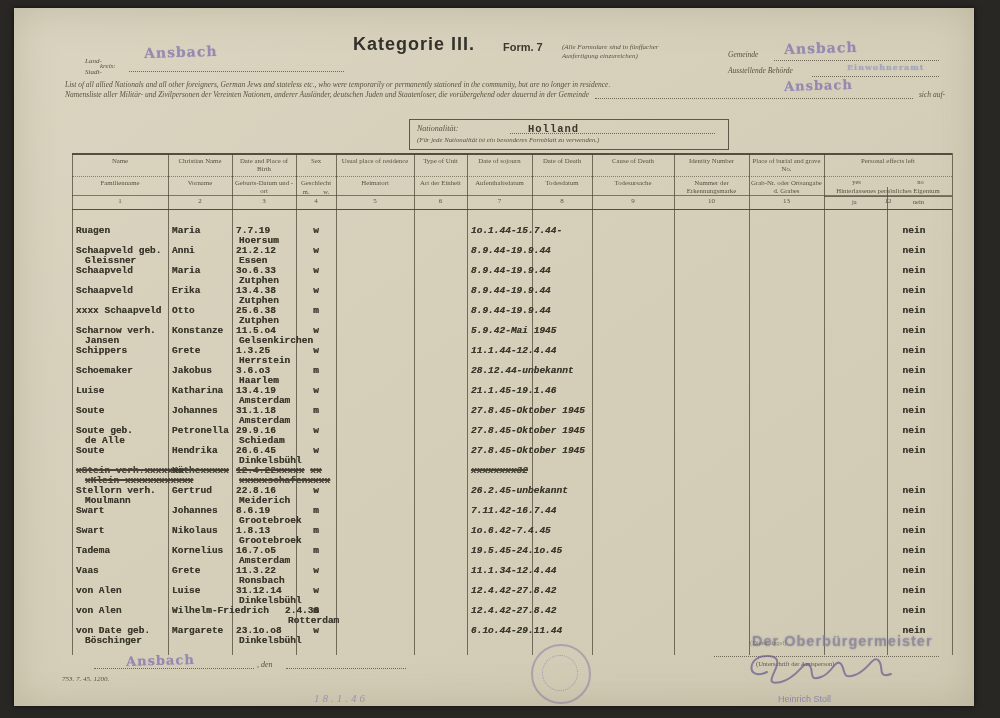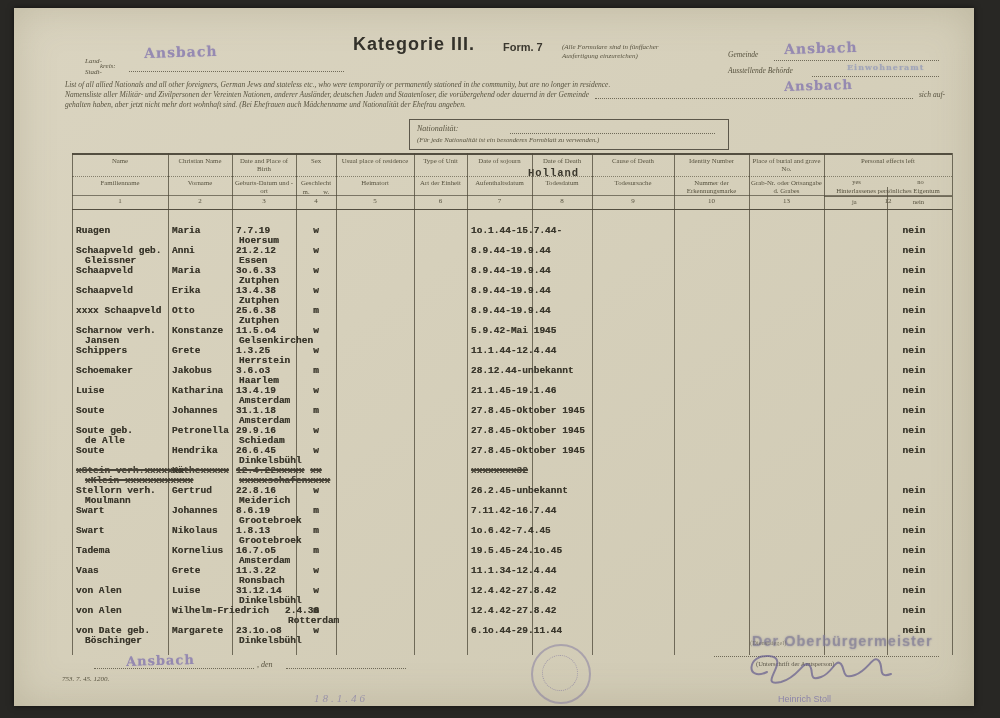--- a/index.html
+++ b/index.html
@@ -38,21 +38,21 @@
   
   .row{position:absolute;left:0;width:880px;height:20px;font-family:"Liberation Mono","DejaVu Sans Mono",monospace;
        font-size:9.5px;line-height:10px;color:#3a372c;font-weight:bold;text-shadow:0 0 .4px rgba(58,55,44,.7);}
   .cell{position:absolute;top:0;white-space:nowrap;}
   .c-name{left:4px;}
   .c-name .l2{padding-left:9px;}
   .c-vor{left:100px;}
   .c-birth{left:164px;}
   .c-birth .l2{padding-left:3px;}
   .c-sex{left:224px;width:40px;text-align:center;}
-  .c-soj{left:399px;}
+  .c-soj{left:399px;font-style:italic;}
   .c-eff{left:810px;width:64px;text-align:center;}
   .struck .cell{text-decoration:line-through;text-decoration-thickness:1.5px;opacity:.9;}
   
   #seal{left:517px;top:636px;width:56px;height:56px;border-radius:50%;
         border:2px solid rgba(104,93,154,.5);opacity:.75;}
   #seal .inner{position:absolute;left:9px;top:9px;width:34px;height:34px;border-radius:50%;
         border:1px dotted rgba(104,93,154,.6);}
   #mayor-stamp{left:738px;top:625px;font-family:"Liberation Sans",sans-serif;font-weight:bold;
         font-size:14.5px;color:rgba(128,123,150,.55);letter-spacing:1px;text-shadow:0 0 2px rgba(128,123,150,.7);}
   #hand-date{font-family:"Liberation Serif",serif;font-style:italic;color:#8e87a8;opacity:.8;
@@ -82,26 +82,25 @@
   <div class="abs printed small" style="left:714px;top:58px;">Ausstellende Behörde</div>
   <div class="abs dots" style="left:798px;top:68px;width:127px;"></div>
   <div class="abs stamp-blue" style="left:833px;top:54px;font-size:8px;">Einwohneramt</div>
 
   <div class="abs printed small" style="left:51px;top:72px;width:880px;">List of all allied Nationals and all other foreigners, German Jews and stateless etc., who were temporarily or permanently stationed in the community, but are no longer in residence.</div>
   <div class="abs printed small" style="left:51px;top:82px;width:880px;display:flex;">
     <span>Namensliste aller Militär- und Zivilpersonen der Vereinten Nationen, anderer Ausländer, deutschen Juden und Staatenloser, die vorübergehend oder dauernd in der Gemeinde</span>
     <span class="dots" style="flex:1;margin:0 6px 1px 6px;"></span>
     <span>sich auf-</span>
   </div>
-  <div class="abs printed small" style="left:51px;top:92px;width:880px;">gehalten haben, aber jetzt nicht mehr dort wohnhaft sind. (Bei Ehefrauen auch Mädchenname und Nationalität der Ehefrau angeben.</div>
   <div class="abs stamp" style="left:770px;top:70px;font-size:13px;">Ansbach</div>
 
   <div class="abs" id="nat-box">
     <div class="abs printed" style="left:7px;top:4px;font-size:8px;">Nationalität:</div>
-    <div class="abs type" style="left:118px;top:3px;font-size:10.5px;letter-spacing:1px;margin-top:44px;">Holland</div>
+    <div class="abs type" style="left:118px;top:3px;font-size:10.5px;letter-spacing:1px;">Holland</div>
     <div class="abs dots" style="left:100px;top:13px;width:205px;"></div>
     <div class="abs printed" style="left:7px;top:16px;font-size:6.8px;">(Für jede Nationalität ist ein besonderes Formblatt zu verwenden.)</div>
   </div>
 
   <div class="abs" id="tbl">
     <div class="hline" style="top:0;height:2px;"></div>
     <div class="hline" style="top:42px;height:1px;opacity:.7;"></div>
     <div class="hline" style="top:56px;height:1px;"></div>
     <div id="table-header">
           <div class="hcell" style="left: 0px; width: 96px;">

